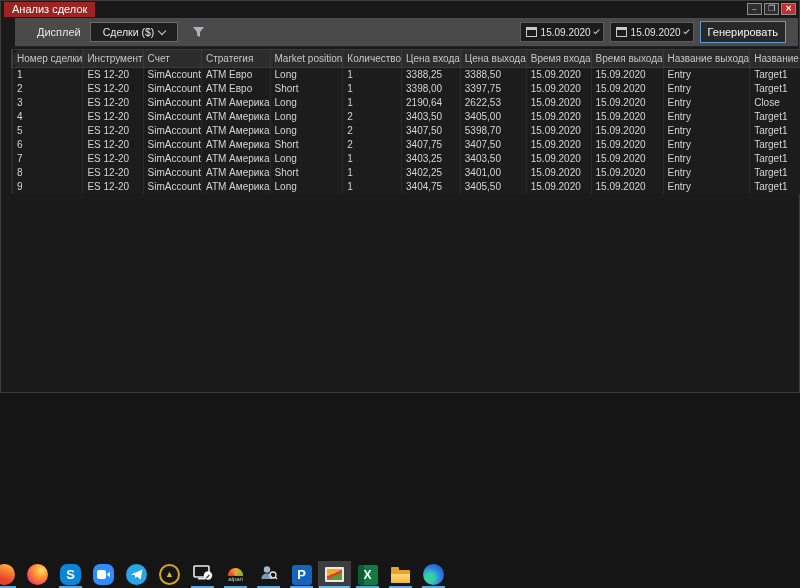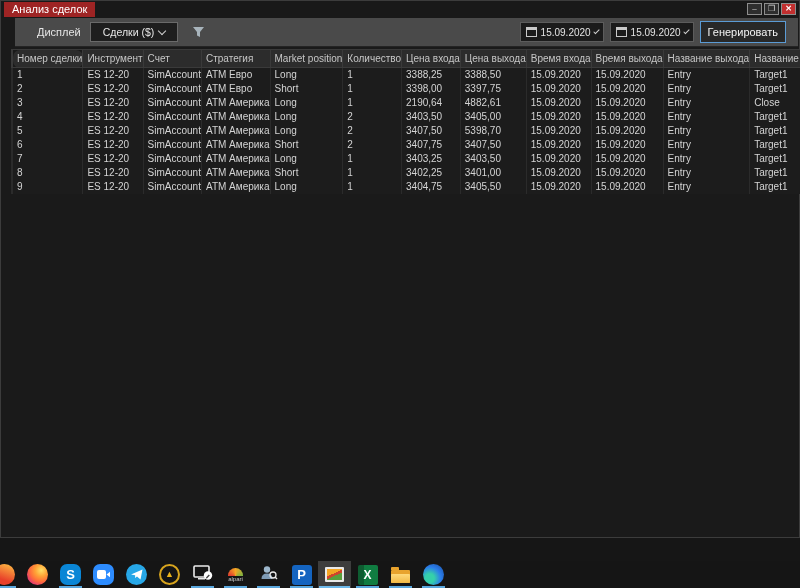--- a/index.html
+++ b/index.html
@@ -1,20 +1,20 @@
 <!DOCTYPE html>
 <html><head>
 <meta charset="utf-8">
 <style>
   * { margin:0; padding:0; box-sizing:border-box; }
   html,body { width:800px; height:588px; overflow:hidden; background:#161616;
               font-family:"Liberation Sans", sans-serif; }
 
   
-  .window { position:absolute; left:0; top:0; width:800px; height:538px;
+  .window { position:absolute; left:0; top:0; width:800px; height:393px;
             background:#1a1a1a; border:1px solid #3c3c3c; }
 
   .titlebar { position:relative; height:17px; background:#191919; }
   .title-tab { position:absolute; left:3px; top:1px; height:15px; line-height:15px;
                background:#9e2424; color:#ffffff; font-size:11px; padding:0 8px; }
   .win-controls { position:absolute; right:3px; top:2px; display:flex; gap:2px; }
   .win-btn { width:15px; height:12px; background:#2e2e2e; border:1px solid #8d8d8d;
              color:#d8d8d8; font-size:8px; line-height:10px; text-align:center; cursor:default; }
   .win-btn.close { background:#c12f2f; color:#fff; font-weight:bold; }
 
@@ -184,21 +184,21 @@
           </tr>
           <tr>
             <td class="gutter"></td>
             <td>3</td>
             <td>ES 12-20</td>
             <td>SimAccount</td>
             <td>ATM Америка</td>
             <td>Long</td>
             <td>1</td>
             <td>2190,64</td>
-            <td>4882,61</td>
+            <td>2622,53</td>
             <td>15.09.2020</td>
             <td>15.09.2020</td>
             <td>Entry</td>
             <td>Close</td>
           </tr>
           <tr>
             <td class="gutter"></td>
             <td>4</td>
             <td>ES 12-20</td>
             <td>SimAccount</td>

